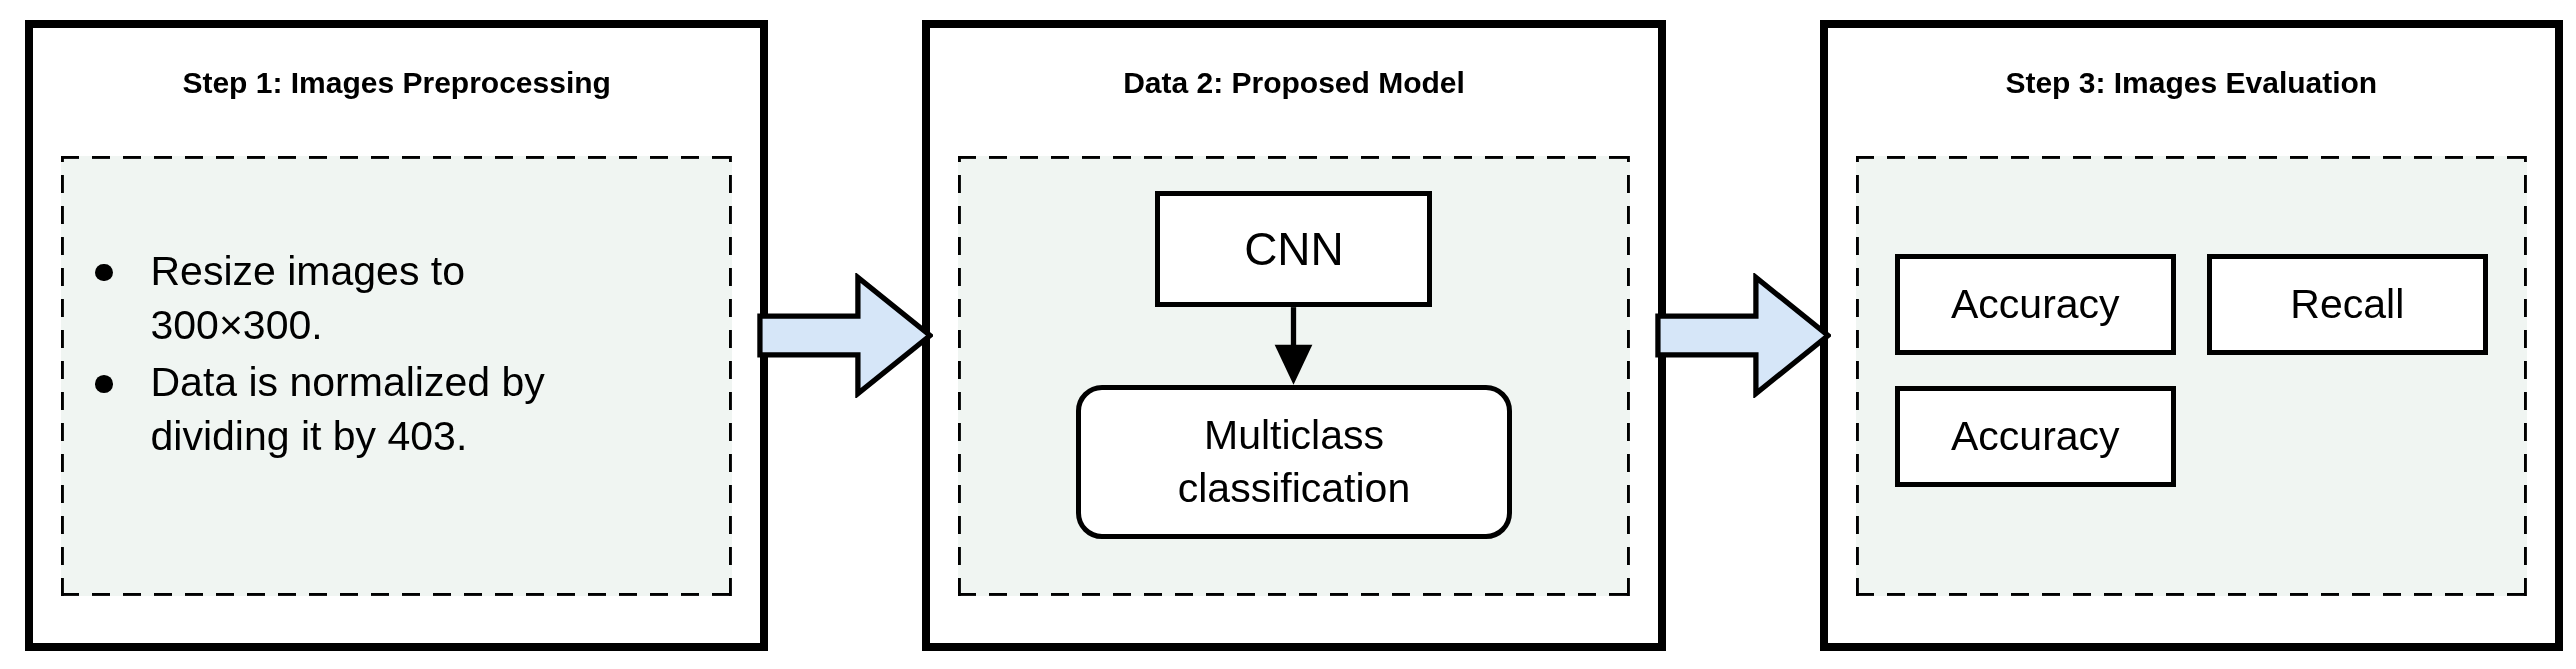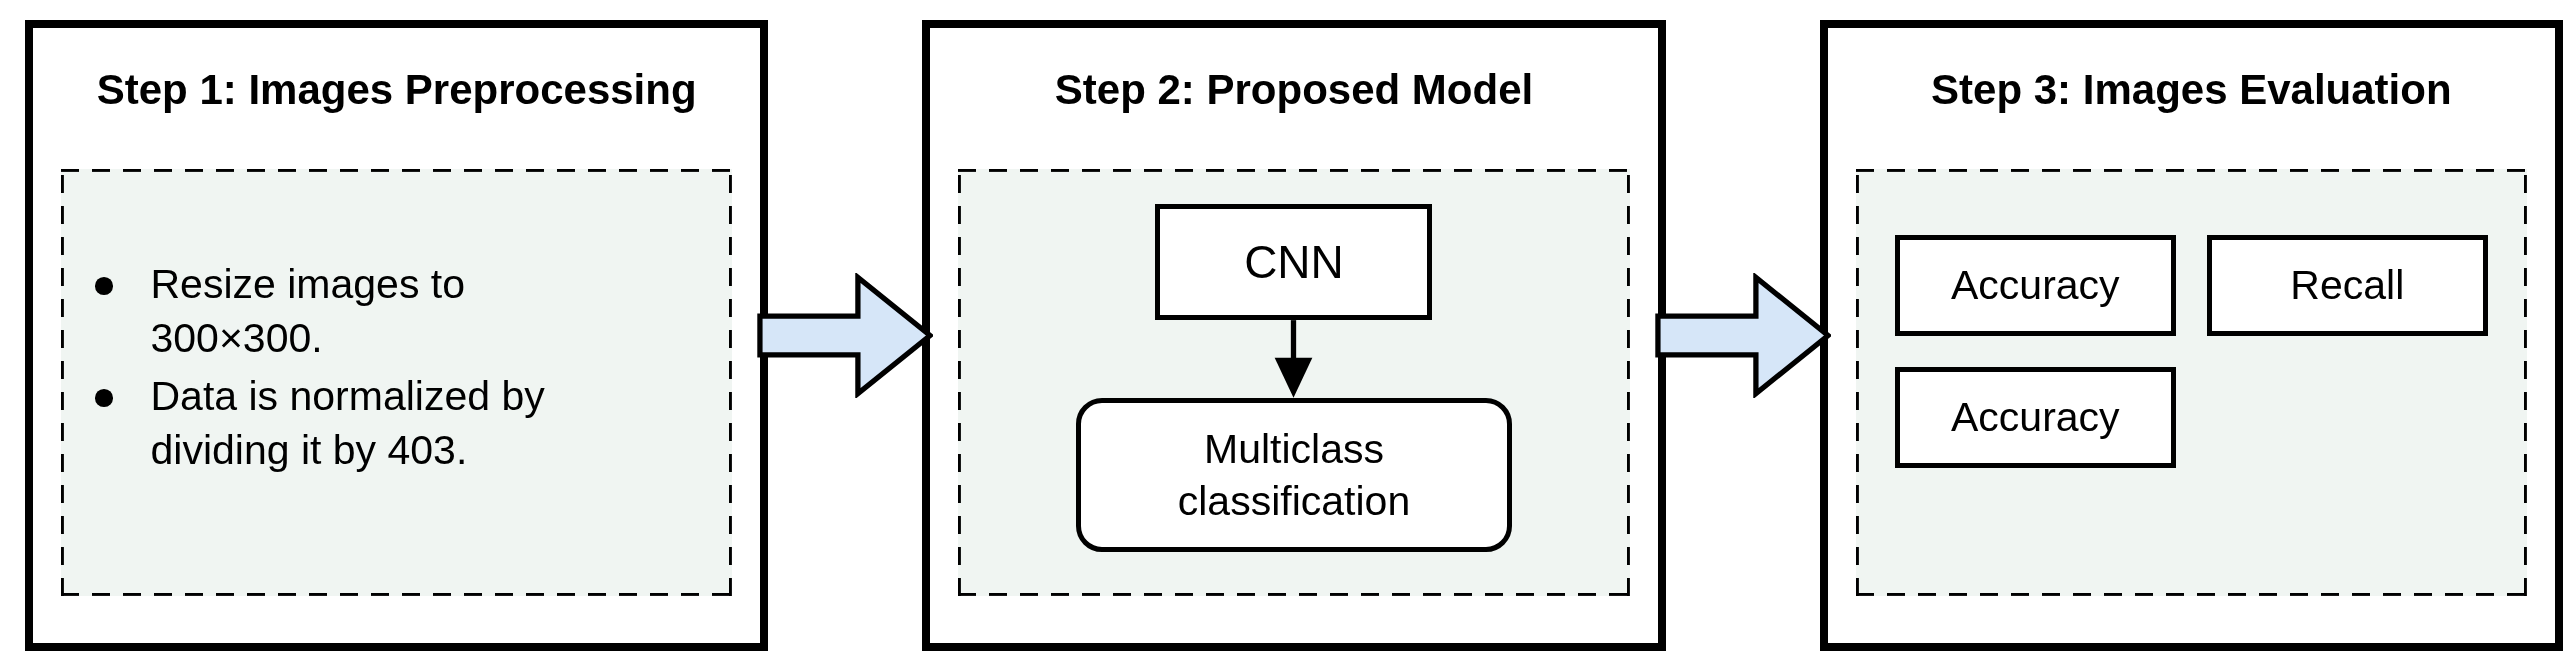--- a/index.html
+++ b/index.html
@@ -15,21 +15,21 @@
   .panel{
     flex:1 1 0;box-sizing:border-box;
     border:8.2px solid var(--line-color,#000);
     background:var(--panel-bg,#fff);
     display:flex;flex-direction:column;
     min-width:0;
   }
   .panel-title{
     margin:38px 5.9px 0 5.9px;
     text-align:center;
-    font-size:42px;line-height:1.15;font-weight:bold;
+    font-size:30px;line-height:1.15;font-weight:bold;
     letter-spacing:0px;
   }
   .dashed-box{
     position:relative;
     margin:55px 28px 47px 28px;
     flex:1 1 auto;
     box-sizing:border-box;
     background-color:var(--dashed-bg,#f0f5f2);
     background-image:
       repeating-linear-gradient(90deg, var(--line-color,#000) 0 17.6px, rgba(0,0,0,0) 17.6px 31px),
@@ -70,21 +70,21 @@
   }
   .node-multi{
     width:436px;height:154px;
     font-size:41px;line-height:1.28;
     padding:0 28px;
     border-radius:26px;
   }
   .down-arrow-icon{display:block;margin:0;}
   
   .metrics-grid{
-    margin-top:66px;
+    margin-top:98px;
     display:grid;
     grid-template-columns:281px 281px;
     column-gap:36px;row-gap:26px;
     justify-content:center;
     gap:31px;
   }
   .metric-box{
     box-sizing:border-box;
     height:101px;
     border:5.3px solid var(--line-color,#000);
@@ -123,21 +123,21 @@
     </div>
   </section>
 
   <div class="arrow-gap">
     <svg class="right-arrow-icon" viewBox="0 0 300 212" xmlns="http://www.w3.org/2000/svg">
       <path d="M5,73 H172 V7 L295,106 L172,205 V139 H5 Z" style="fill:var(--arrow-fill,#d6e6f8);stroke:var(--line-color,#000);stroke-width:9;stroke-linejoin:miter;"></path>
     </svg>
   </div>
 
   <section class="panel">
-    <h2 class="panel-title">Step 2: Proposed Model</h2>
+    <h2 class="panel-title">Data 2: Proposed Model</h2>
     <div class="dashed-box flow-col">
       <div class="node-box node-cnn">CNN</div>
       <svg class="down-arrow-icon" width="53" height="78" viewBox="0 0 90 132" xmlns="http://www.w3.org/2000/svg">
         <line x1="45" y1="0" x2="45" y2="72" style="stroke:var(--line-color,#000);stroke-width:9;"></line>
         <polygon points="13,64 77,64 45,132" style="fill:var(--line-color,#000);"></polygon>
       </svg>
       <div class="node-box node-multi">Multiclass classification</div>
     </div>
   </section>
 

